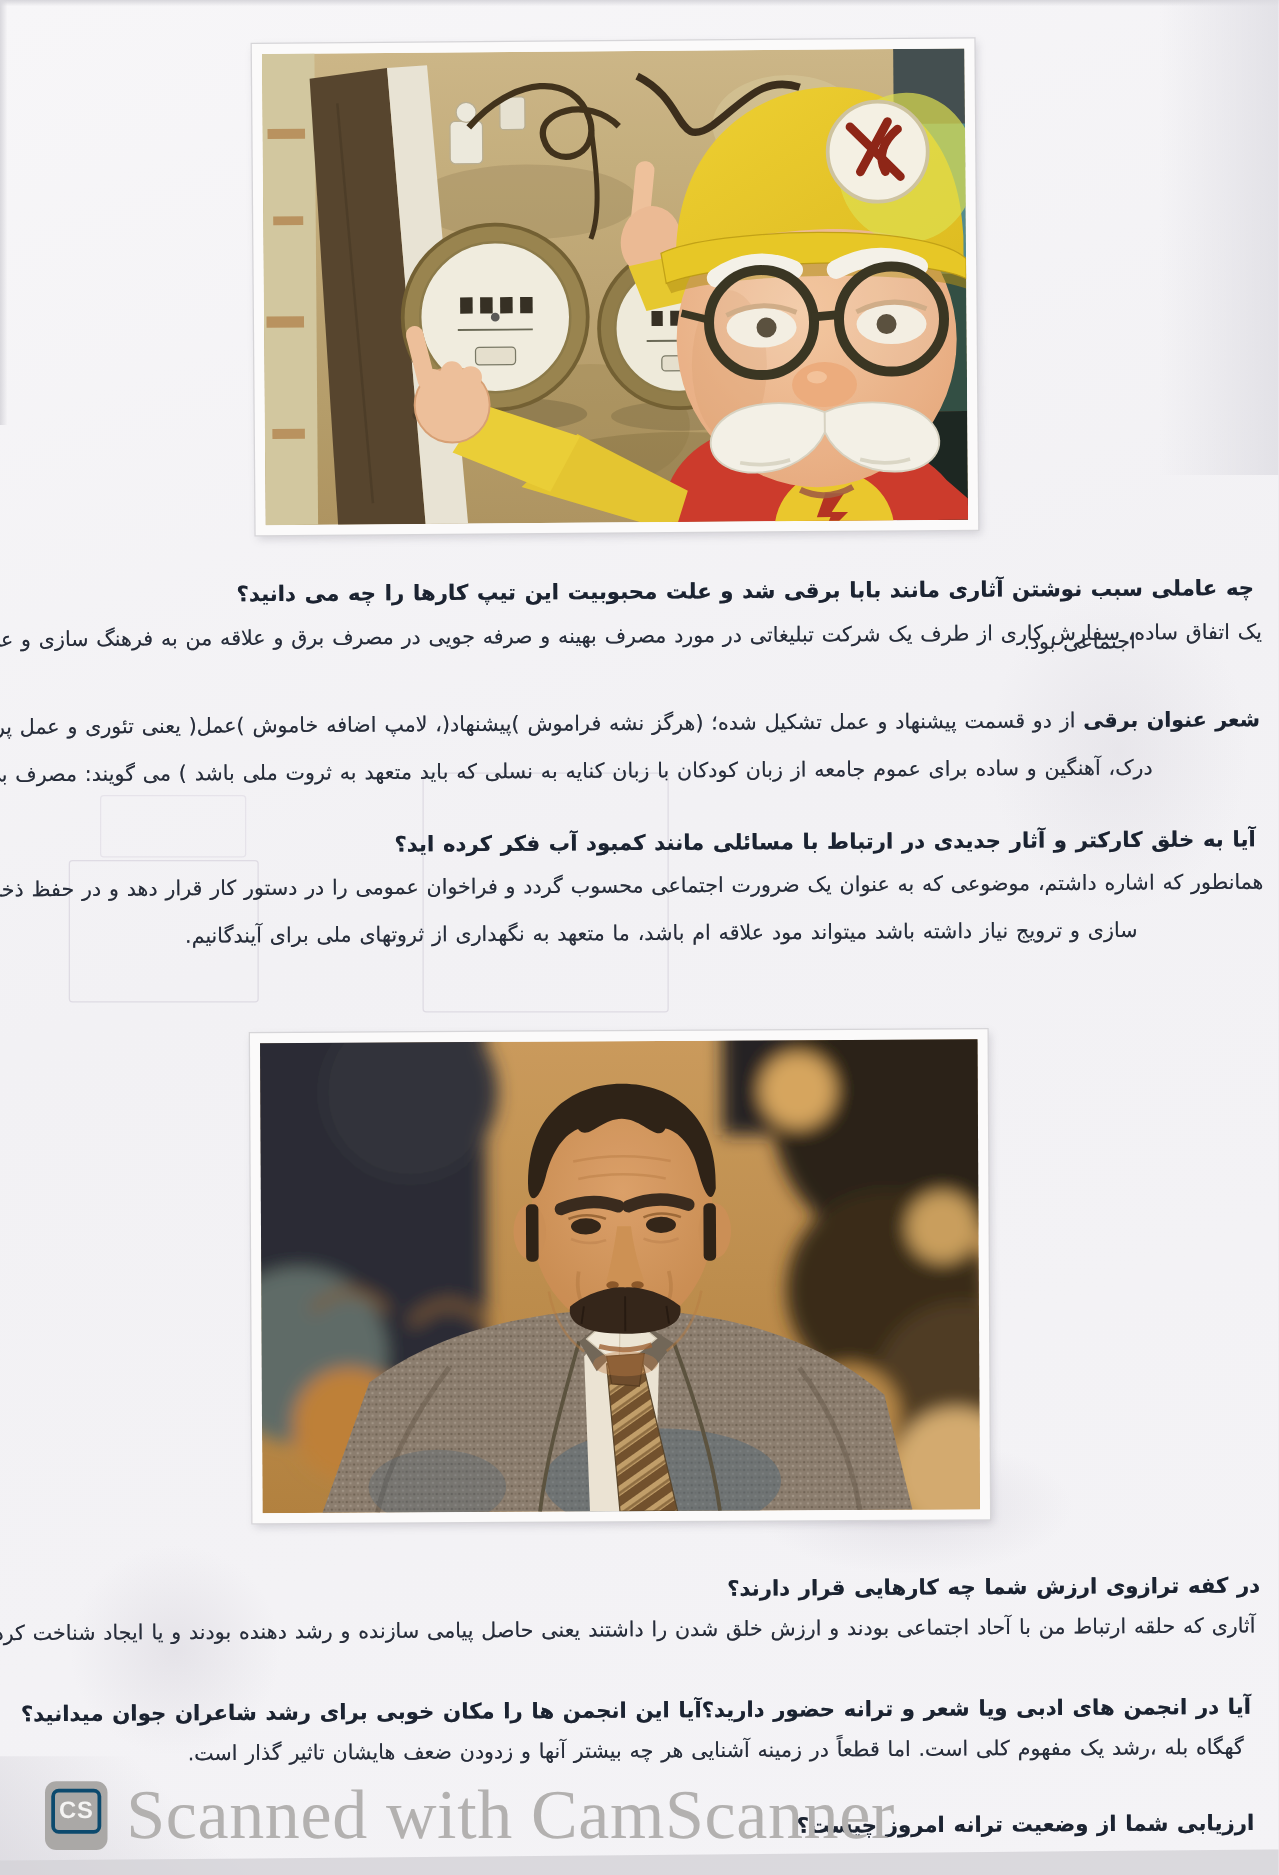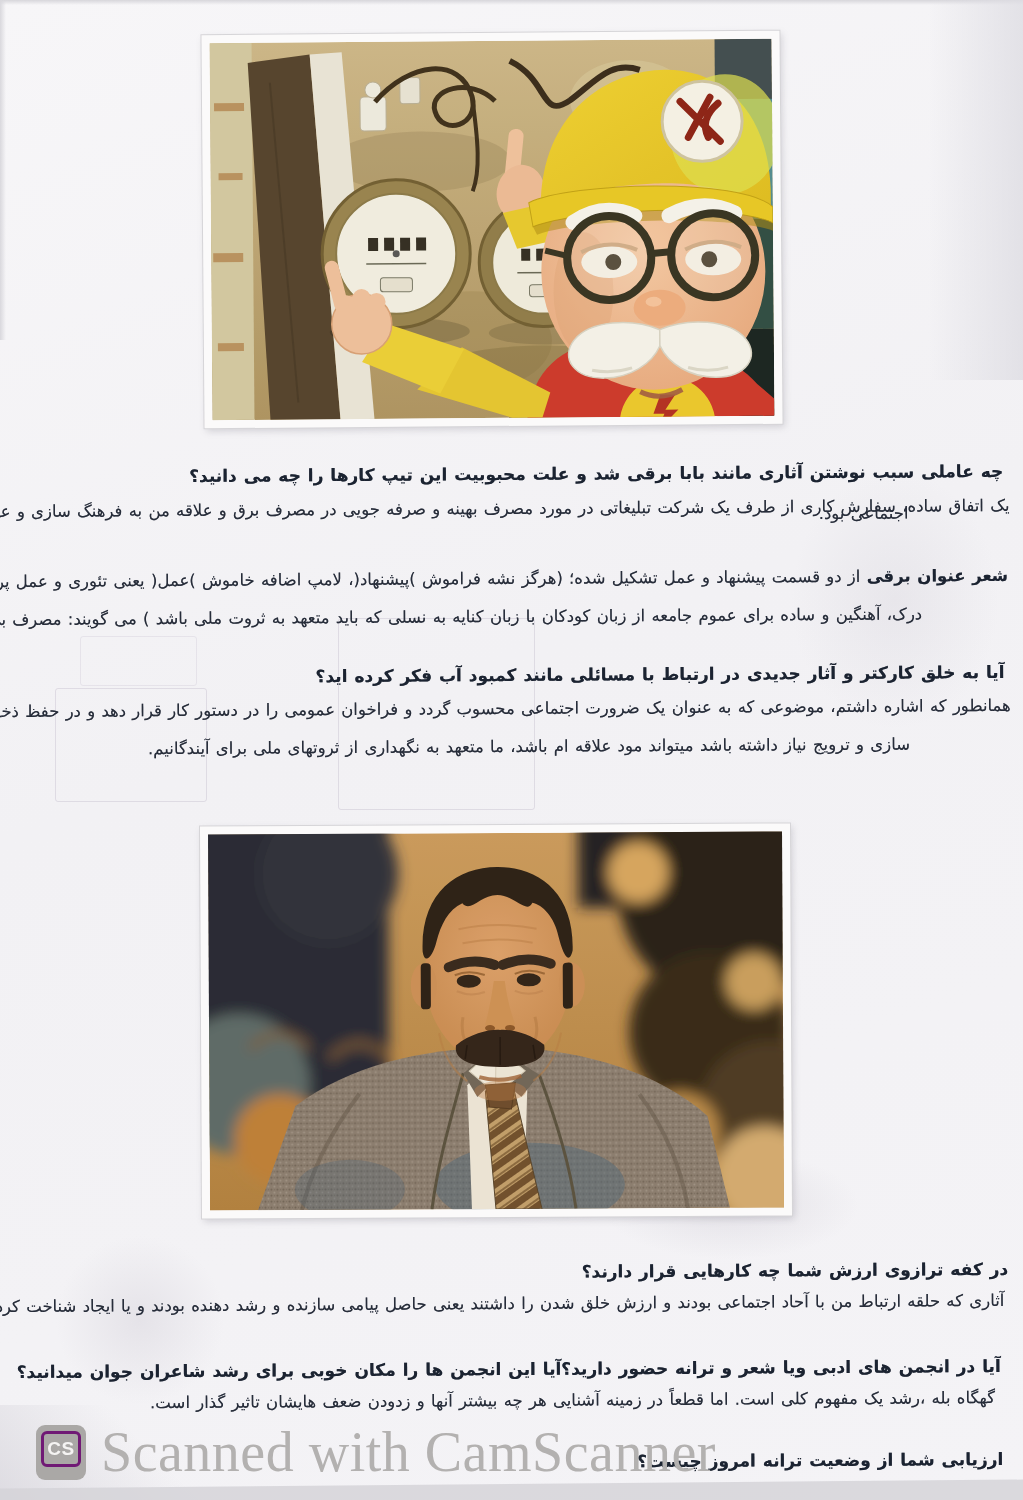--- a/index.html
+++ b/index.html
@@ -43,21 +43,21 @@
   #a3l1{top:699px;right:12px;}
   #a3l2{top:737px;right:113px;}
   #q4{top:1262px;right:18px;}
   #a4{top:1294px;right:22px;}
   #q5{top:1359px;right:26px;}
   #a5{top:1391px;right:32px;}
   #q6{top:1452px;right:24px;}
   
   .wm{position:absolute;left:36px;top:1420px;display:flex;align-items:center;gap:15px;}
   .wm-logo{position:relative;width:50px;height:55px;background:#aaa8a6;border-radius:9px;flex:none;}
-  .wm-logo .inner{position:absolute;left:5px;right:5px;top:6px;height:30px;border:3px solid #701a75;
+  .wm-logo .inner{position:absolute;left:5px;right:5px;top:6px;height:30px;border:3px solid #0c4a6e;
       border-radius:6px;color:#f5f4f3;font-family:"Liberation Sans",sans-serif;font-weight:bold;
       font-size:19px;line-height:30px;text-align:center;letter-spacing:.5px;}
   .wm-label{font-family:Liberation Serif, serif;font-size:56px;color:#b3b1b0;letter-spacing:.5px;}
 </style>
 </head>
 <body>
 
 <div class="page">
 
   <div class="art edge-top"></div>

